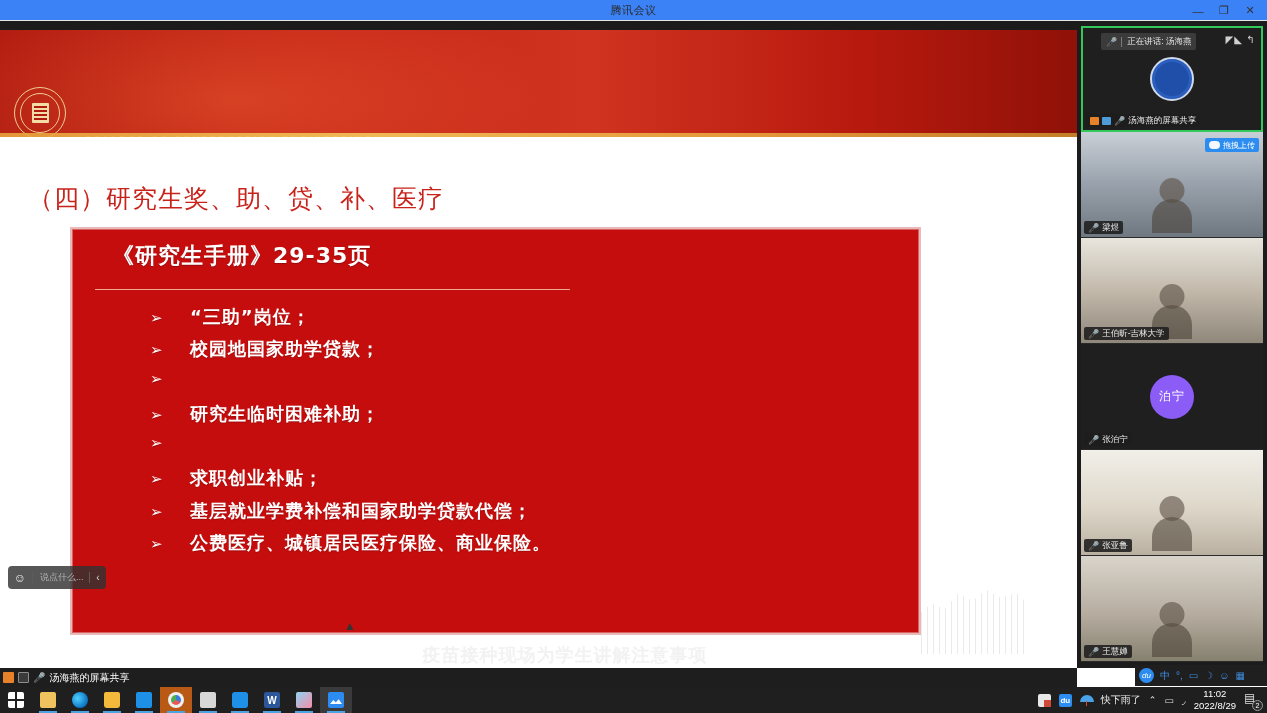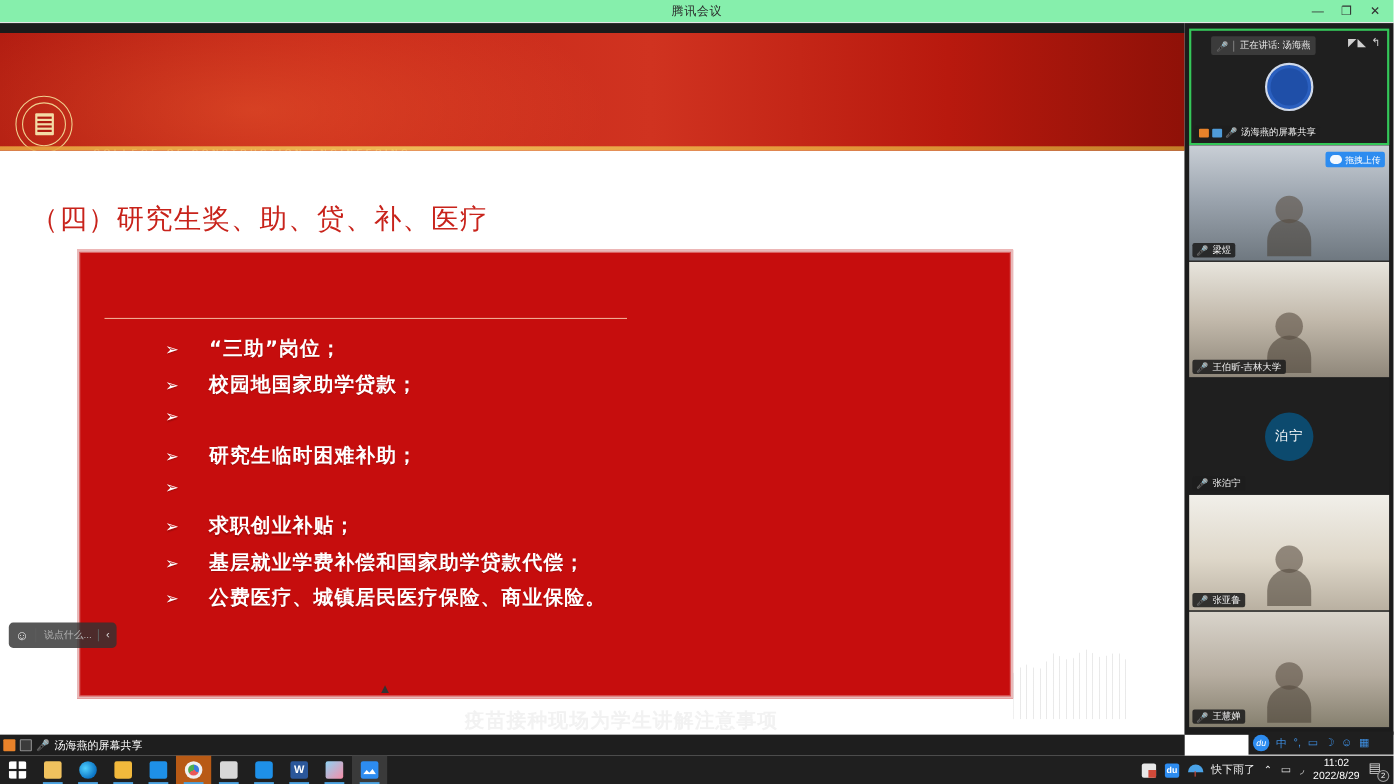--- a/index.html
+++ b/index.html
@@ -7,21 +7,21 @@
     width: 1267px; height: 713px;
     background: #ffffff;
     font-family: "Liberation Sans", "DejaVu Sans", sans-serif;
     overflow: hidden;
   }
   #app { position: relative; width: 1267px; height: 713px; background:#fff; }
 
   
   .titlebar {
     position: absolute; left:0; top:0; width:1267px; height:21px;
-    background:#86efac; border-bottom:1px solid #e6e6e6;
+    background:#3b82f6; border-bottom:1px solid #e6e6e6;
   }
   .titlebar .wtitle {
     position:absolute; left:0; right:0; top:3px; text-align:center;
     font-size:11px; color:#2b2b2b; letter-spacing:.5px;
   }
   .wbtns { position:absolute; right:4px; top:0; height:21px; display:flex; align-items:center; }
   .wbtn { width:26px; height:21px; display:flex; align-items:center; justify-content:center;
           font-size:11px; color:#333; }
 
   
@@ -161,21 +161,21 @@
   .tile .namebar .sq2 { width:9px; height:8px; background:#4f9bd8; border-radius:1px; }
   .univ-logo{
     position:absolute; left:50%; top:50%; transform:translate(-50%,-50%);
     width:44px; height:44px; border-radius:50%;
     background:#1f4fa8; border:2px solid #cfd9ea;
     box-shadow:inset 0 0 0 3px #2a5fbf;
   }
   .avatar-circle{
     position:absolute; left:50%; top:50%; transform:translate(-50%,-50%);
     width:44px; height:44px; border-radius:50%;
-    background:#0c4a6e; color:#fff; display:flex; align-items:center; justify-content:center;
+    background:#8b5cf6; color:#fff; display:flex; align-items:center; justify-content:center;
     font-size:12px; letter-spacing:1px;
   }
   .cam-photo{
     position:absolute; left:0; top:0; right:0; bottom:0;
   }
   .ph-a { background:linear-gradient(180deg,#c9cfd6 0%, #9aa3ad 48%, #6f7880 100%); }
   .ph-b { background:linear-gradient(180deg,#e8e5dd 0%, #c2b9ab 50%, #8f877a 100%); }
   .ph-c { background:linear-gradient(180deg,#f1efe9 0%, #ded7c9 55%, #b9b0a1 100%); }
   .ph-d { background:linear-gradient(180deg,#d9d4cb 0%, #b6ada0 55%, #86806f 100%); }
   .head-shape{
@@ -291,20 +291,21 @@
           <div class="ring2">
               <div class="book"></div>
             </div>
         </div>
         <div class="hdr-sub">COLLEGE OF CONSTRUCTION ENGINEERING</div>
       </div>
 
       <div class="sec-title">（四）研究生奖、助、贷、补、医疗</div>
 
       <div class="redbox">
+        <div class="redbox-title">《研究生手册》29-35页</div>
         <div class="redbox-rule"></div>
         <div class="bullets">
           <div class="bullet">
             <span class="arrow">➢</span>
             <span>“三助”岗位；</span>
           </div>
           <div class="bullet">
             <span class="arrow">➢</span>
             <span>校园地国家助学贷款；</span>
           </div>

